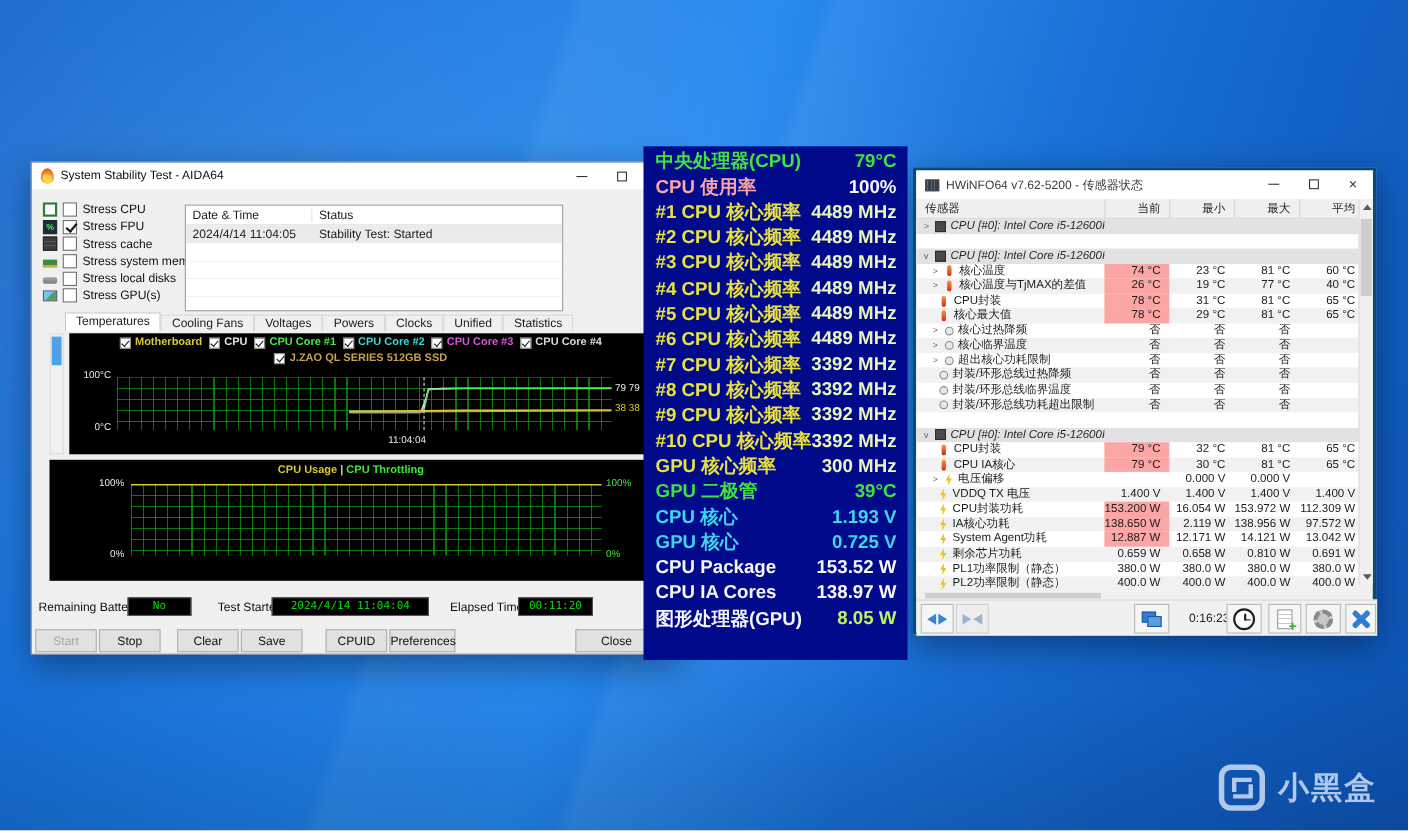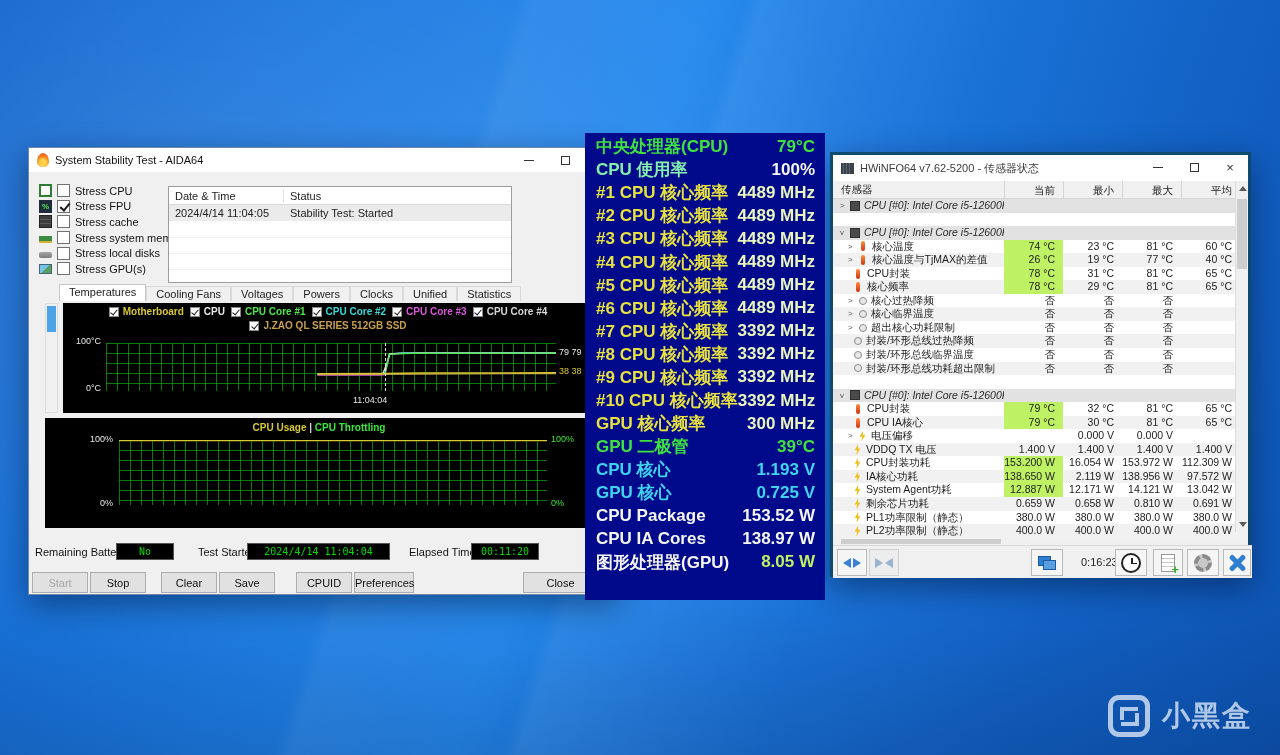--- a/index.html
+++ b/index.html
@@ -126,21 +126,21 @@
   .hw-rows{position:absolute;left:0;top:44px;width:407px;height:339px;background:#fff;overflow:hidden;font-size:10.5px;color:#1c1c1c}
   .hw-row{display:flex;height:13.56px;line-height:13.56px;align-items:center}
   .hw-row.odd{background:#f1f1f1}
   .hw-row.group{background:#e2e2e2}
   .hw-row.empty{background:#fff}
   .hw-name{flex:1;display:flex;align-items:center;white-space:nowrap;overflow:hidden}
   .lvl-g{padding-left:7px}.lvl-a{padding-left:15px}.lvl-b{padding-left:10px}
   .hw-arrow{font-size:8px;color:#555;width:10px;flex:0 0 auto}
   .hw-name .nm.it{font-style:italic;color:#2a2a2a}
   .hw-cell{width:59px;flex:0 0 59px;text-align:right;padding-right:8px;height:100%}
-  .hw-cell.hl{background:#bef264}
+  .hw-cell.hl{background:#fca5a5}
   .hw-ic{display:inline-block;margin-right:4px;flex:0 0 auto}
   .ic-chip{width:10px;height:10px;background:#4a4a4a;border:1px solid #2e2e2e}
   .ic-thermo{width:4px;height:10px;background:linear-gradient(#ff9040,#d03010);border-radius:2px;margin:0 7px 0 3px}
   .ic-flag{width:8px;height:8px;border:1.5px solid #8a8a8a;border-radius:50%;background:#e8e8e8;margin:0 4px 0 1px}
   .ic-bolt{width:9px;height:11px;background:#f0c020;clip-path:polygon(58% 0,18% 56%,45% 56%,38% 100%,82% 40%,55% 40%)}
   .ic-none{width:10px;height:10px;visibility:hidden}
   .hw-vscroll{position:absolute;right:0;top:26px;width:13px;bottom:42px;background:#f0f0f0;border-left:1px solid #dcdcdc}
   .vs-arrow{position:absolute;left:3px;width:0;height:0;border-left:4px solid transparent;border-right:4px solid transparent}
   .vs-arrow.up{top:5px;border-bottom:5px solid #5a5a5a}
   .vs-arrow.down{bottom:5px;border-top:5px solid #5a5a5a}
@@ -375,21 +375,21 @@
 
 <div class="osd">
 
 
     <div class="osd-row">
       <span class="osd-label" style="color: rgb(63, 226, 63);">中央处理器(CPU)</span>
       <span class="osd-value" style="color: rgb(63, 226, 63);">79°C</span>
     </div>
 
     <div class="osd-row">
-      <span class="osd-label" style="color: #86efac;">CPU 使用率</span>
+      <span class="osd-label" style="color: #fca5a5;">CPU 使用率</span>
       <span class="osd-value" style="color: rgb(245, 245, 245);">100%</span>
     </div>
 
     <div class="osd-row">
       <span class="osd-label" style="color: rgb(232, 225, 66);">#1 CPU 核心频率</span>
       <span class="osd-value" style="color: rgb(233, 245, 189);">4489 MHz</span>
     </div>
 
     <div class="osd-row">
       <span class="osd-label" style="color: rgb(232, 225, 66);">#2 CPU 核心频率</span>
@@ -568,21 +568,21 @@
         <span class="hw-cell cur hl">78 °C</span>
         <span class="hw-cell">31 °C</span>
         <span class="hw-cell">81 °C</span>
         <span class="hw-cell">65 °C</span>
       </div>
 
       <div class="hw-row odd">
         <span class="hw-name lvl-b">
           <span class="hw-arrow"></span>
           <span class="hw-ic ic-thermo"></span>
-          <span class="nm">核心频率</span>
+          <span class="nm">核心最大值</span>
         </span>
         <span class="hw-cell cur hl">78 °C</span>
         <span class="hw-cell">29 °C</span>
         <span class="hw-cell">81 °C</span>
         <span class="hw-cell">65 °C</span>
       </div>
 
       <div class="hw-row even">
         <span class="hw-name lvl-a">
           <span class="hw-arrow">&gt;</span>

